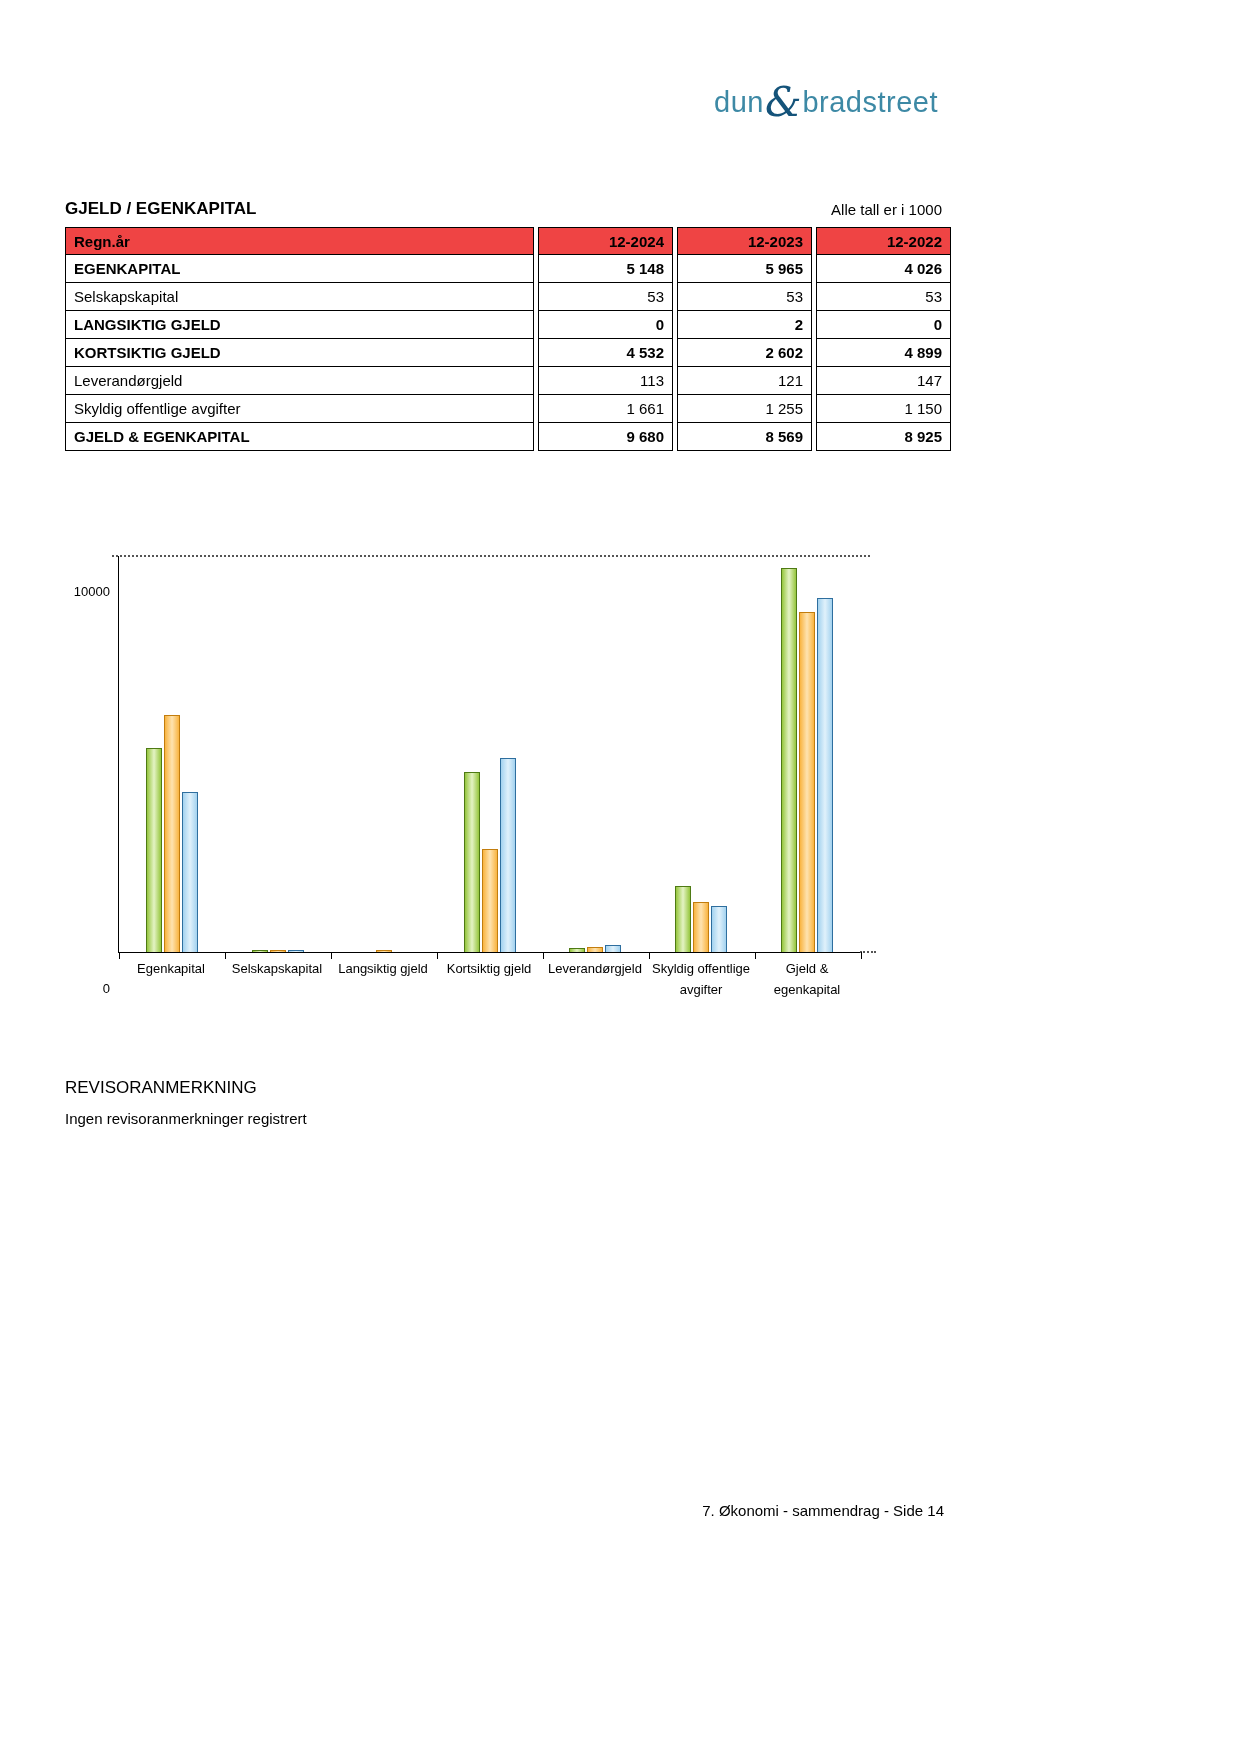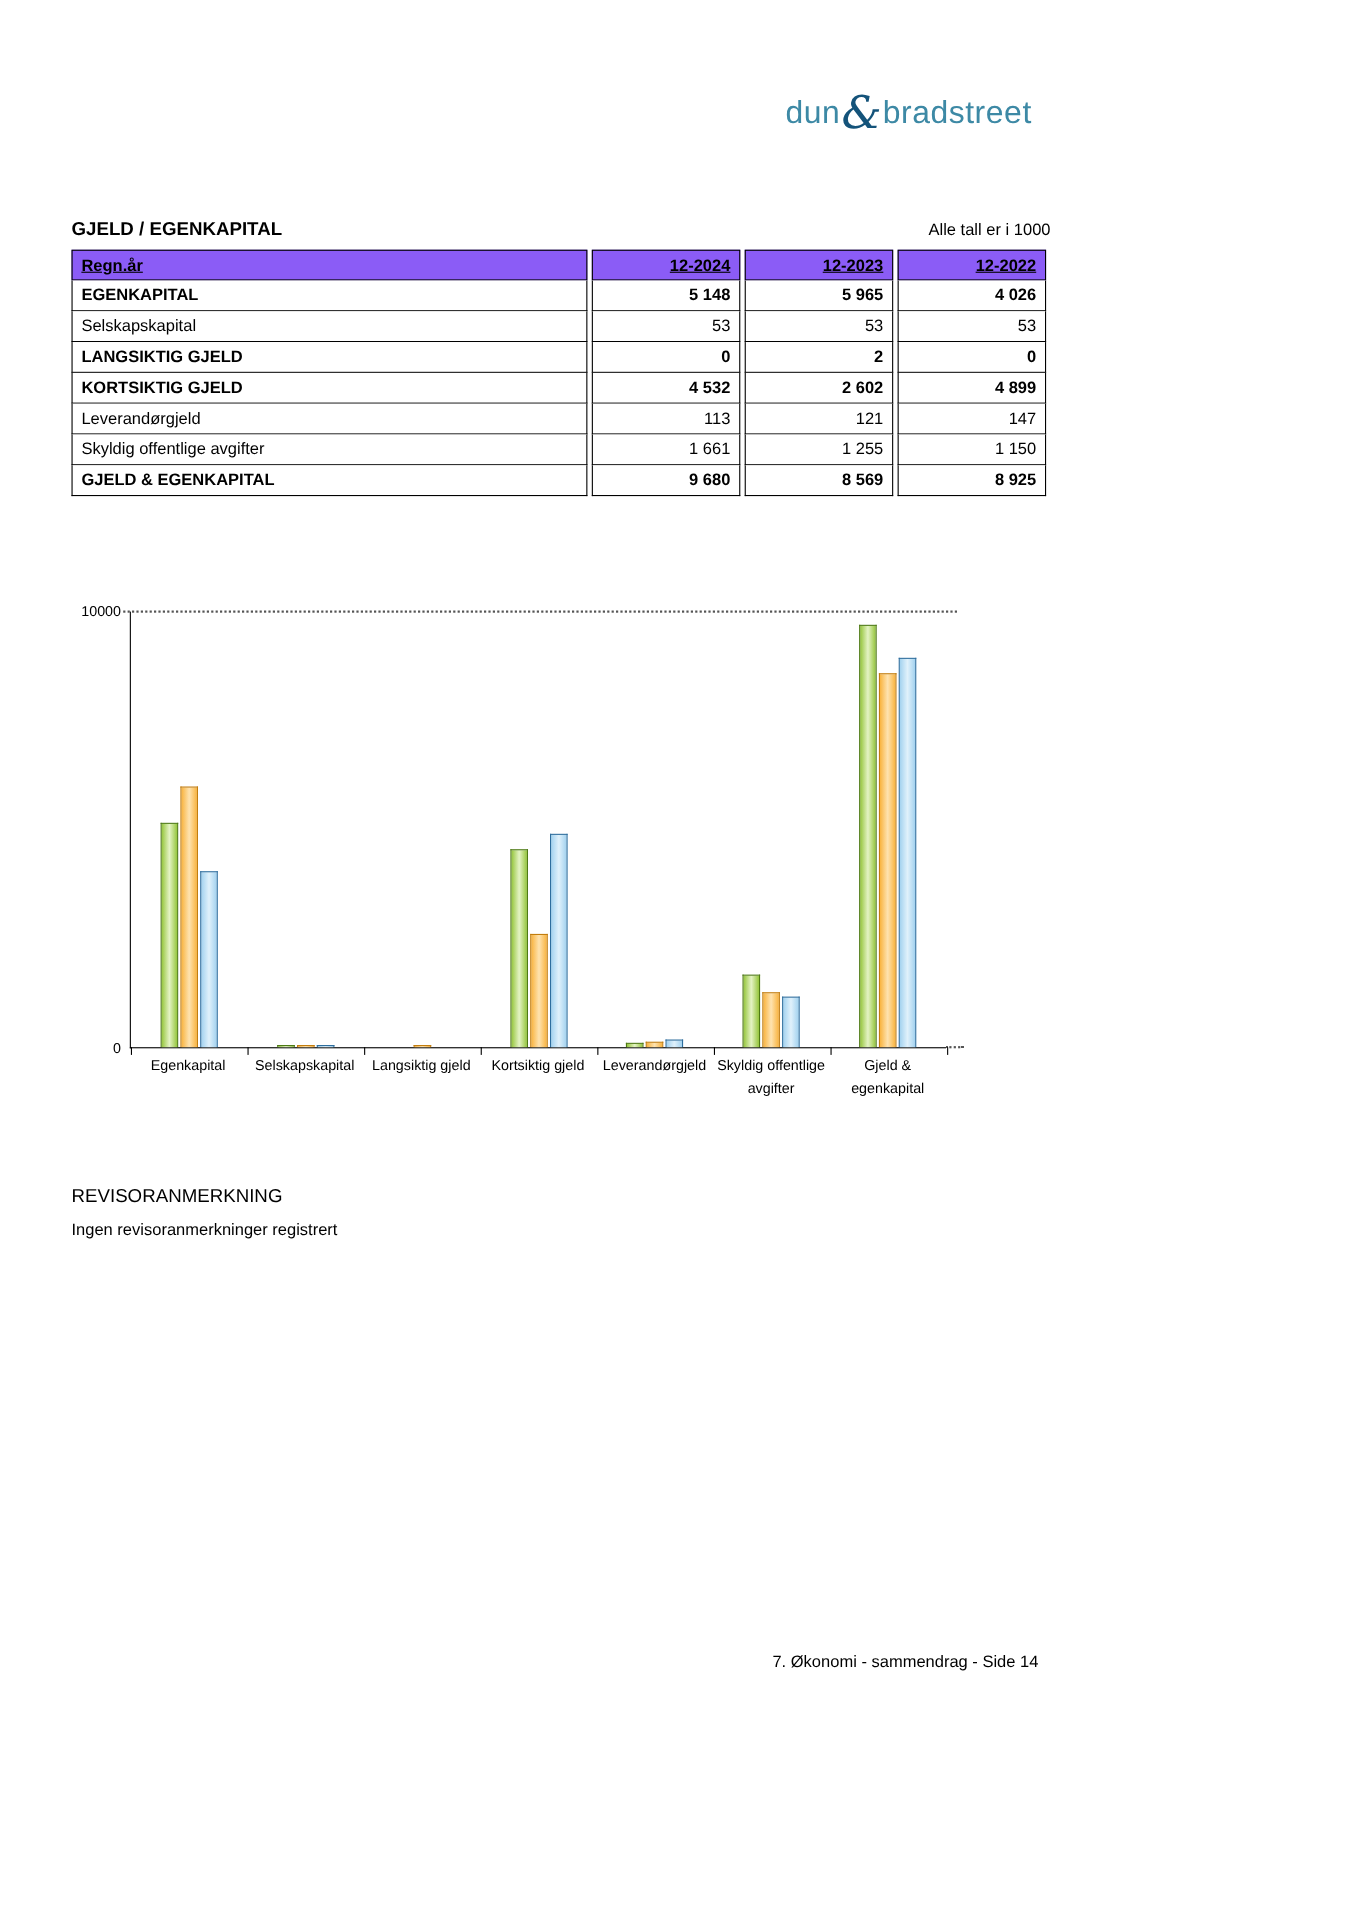--- a/index.html
+++ b/index.html
@@ -8,43 +8,43 @@
   .page { position:relative; width:1231px; height:1754px; background:#fff; overflow:hidden; }
 
   
   .logo { position:absolute; top:74px; right:293px; white-space:nowrap; }
   .logo .word { font-size:29px; color:#3d89a5; letter-spacing:0.5px; }
   .logo .amp { font-family:"DejaVu Serif", serif; font-style:italic; font-size:41px;
                color:#14537a; margin:0 1px; position:relative; top:4px; }
 
   
   .sec-title { position:absolute; top:199px; left:65px; font-size:17px; font-weight:bold; }
-  .units-note { position:absolute; top:201px; right:276px; font-size:15px; }
+  .units-note { position:absolute; top:201px; right:289px; font-size:15px; }
 
   
   .fin-table { position:absolute; top:227px; left:61px; border-collapse:separate; border-spacing:4px 0; }
   .fin-table col.c0 { width:469px; }
   .fin-table col.c1 { width:135px; }
   .fin-table td { border:1px solid #000; height:28px; font-size:15px; padding:0 8px; background:#fff; vertical-align:middle; }
-  .fin-table thead td { background:#8b5cf6; font-weight:bold;text-decoration:underline; }
+  .fin-table thead td { background:#ef4444; font-weight:bold; }
   .fin-table tbody td { border-top:none; }
   .fin-table .num { text-align:right; }
   .fin-table tr.bold td { font-weight:bold; }
 
   
   .plot { position:absolute; left:118px; top:556px; width:742px; height:397px;
           border-left:1px solid #000; border-bottom:1px solid #000; }
   .topline { position:absolute; left:-7px; top:-1px; width:758px; border-top:2px dotted #555; }
   .baseline-ext { position:absolute; left:100%; bottom:-1px; width:16px; border-top:2px dotted #555; }
   .bars { position:absolute; left:0; right:0; top:0; bottom:0; display:flex; align-items:flex-end; }
   .group { flex:1; display:flex; justify-content:center; align-items:flex-end; gap:2px; }
   .bar { width:16px; border:1px solid #4e7a14; border-bottom:none; }
   .ticks { position:absolute; left:0; bottom:-7px; right:0; height:7px; }
   .tick { position:absolute; top:0; width:0; height:7px; border-left:1px solid #000; }
-  .ytick { position:absolute; width:44px; text-align:right; font-size:13px; left:66px; }
+  .ytick { position:absolute; width:44px; text-align:right; font-size:13px; left:66px;margin-top:36px; }
   .ytick-top { top:548px; }
   .ytick-bottom { top:945px; }
   .cat-labels { position:absolute; left:118px; top:959px; width:742px; display:flex; }
   .cat-label { flex:1; text-align:center; font-size:13px; line-height:1.6; padding:0 2px; }
 
   
   .legend { position:absolute; left:876px; top:557px; }
   .legend-item { display:flex; align-items:center; margin-bottom:14px; }
   .swatch { display:inline-block; width:32px; height:29px; border:1px solid #444; }
   .legend-label { margin-left:11px; font-size:14px; }

